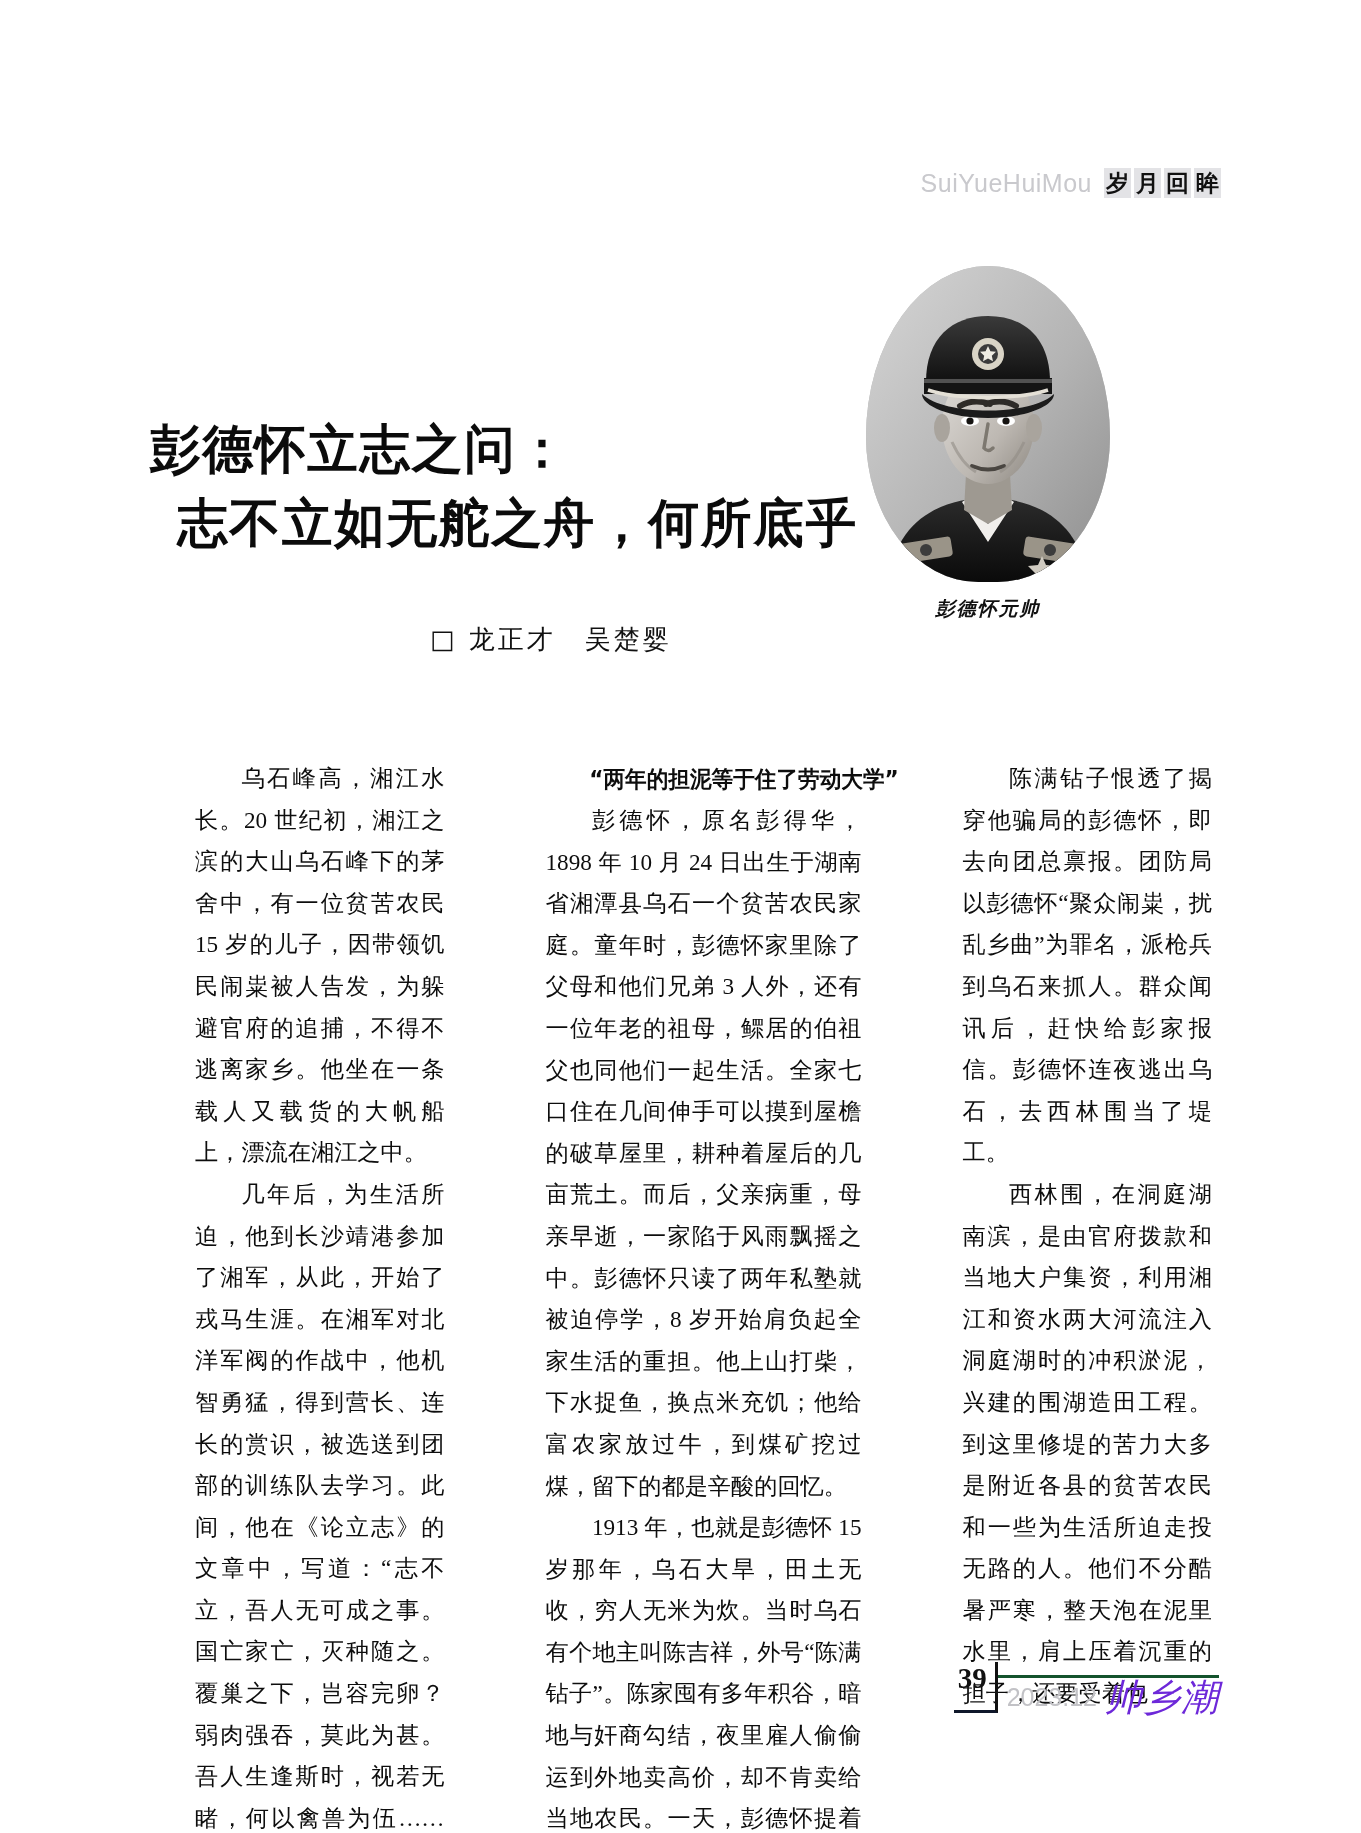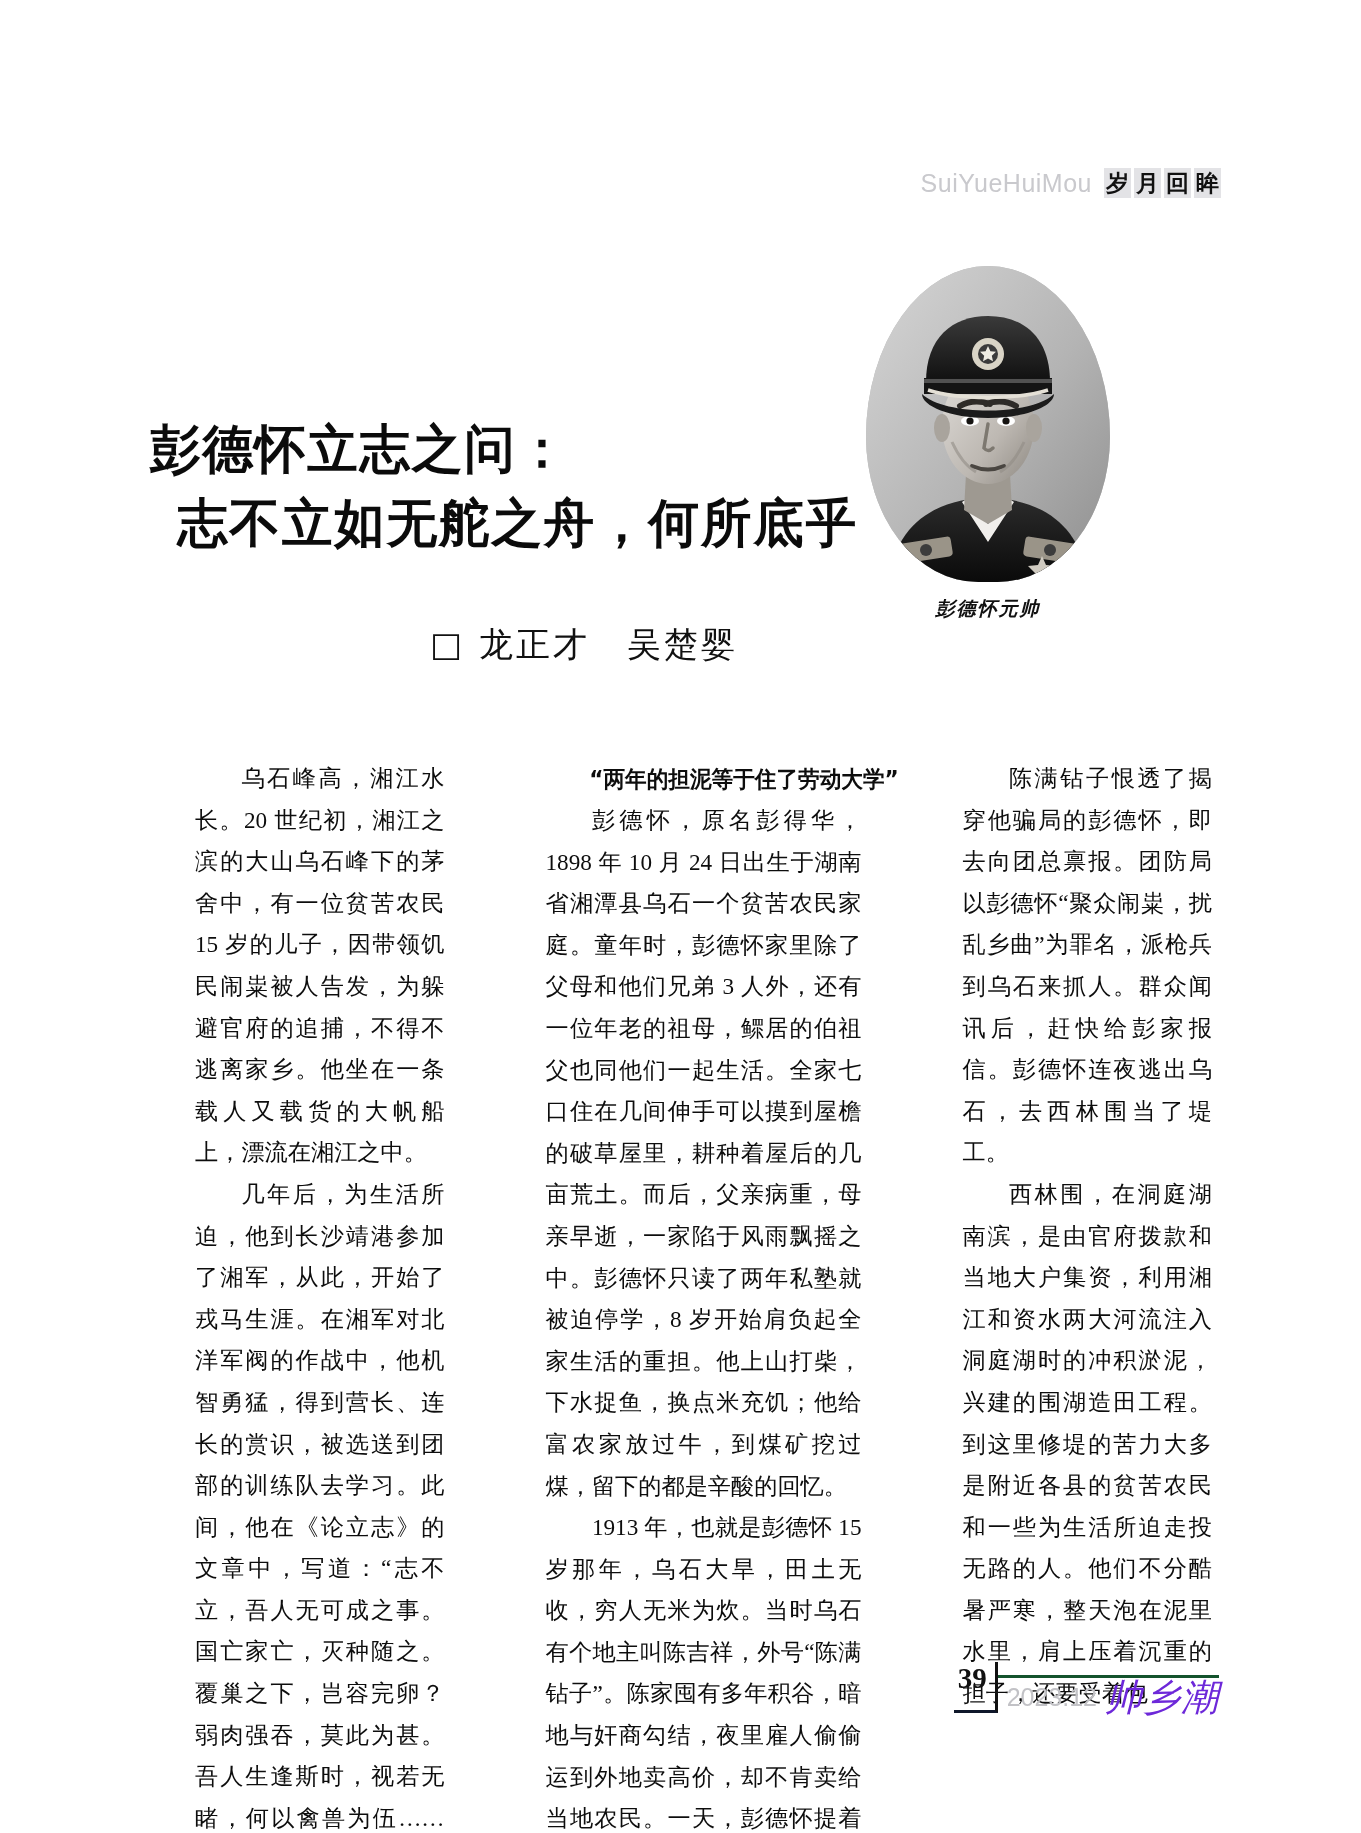--- a/index.html
+++ b/index.html
@@ -100,21 +100,21 @@
     transform: scaleX(0.97);
     transform-origin: left center;
   }
   .headline-line.l2 { text-indent: 28px; }
 
   .byline {
     position: absolute;
     left: 430px;
     top: 622px;
     font-family: "DejaVu Sans", "Liberation Sans", sans-serif;
-    font-size: 34px;
+    font-size: 26px;
     letter-spacing: 3px;
     color: #111;
   }
 
   
   .columns {
     position: absolute;
     left: 150px;
     top: 758px;
     width: 1062px;

